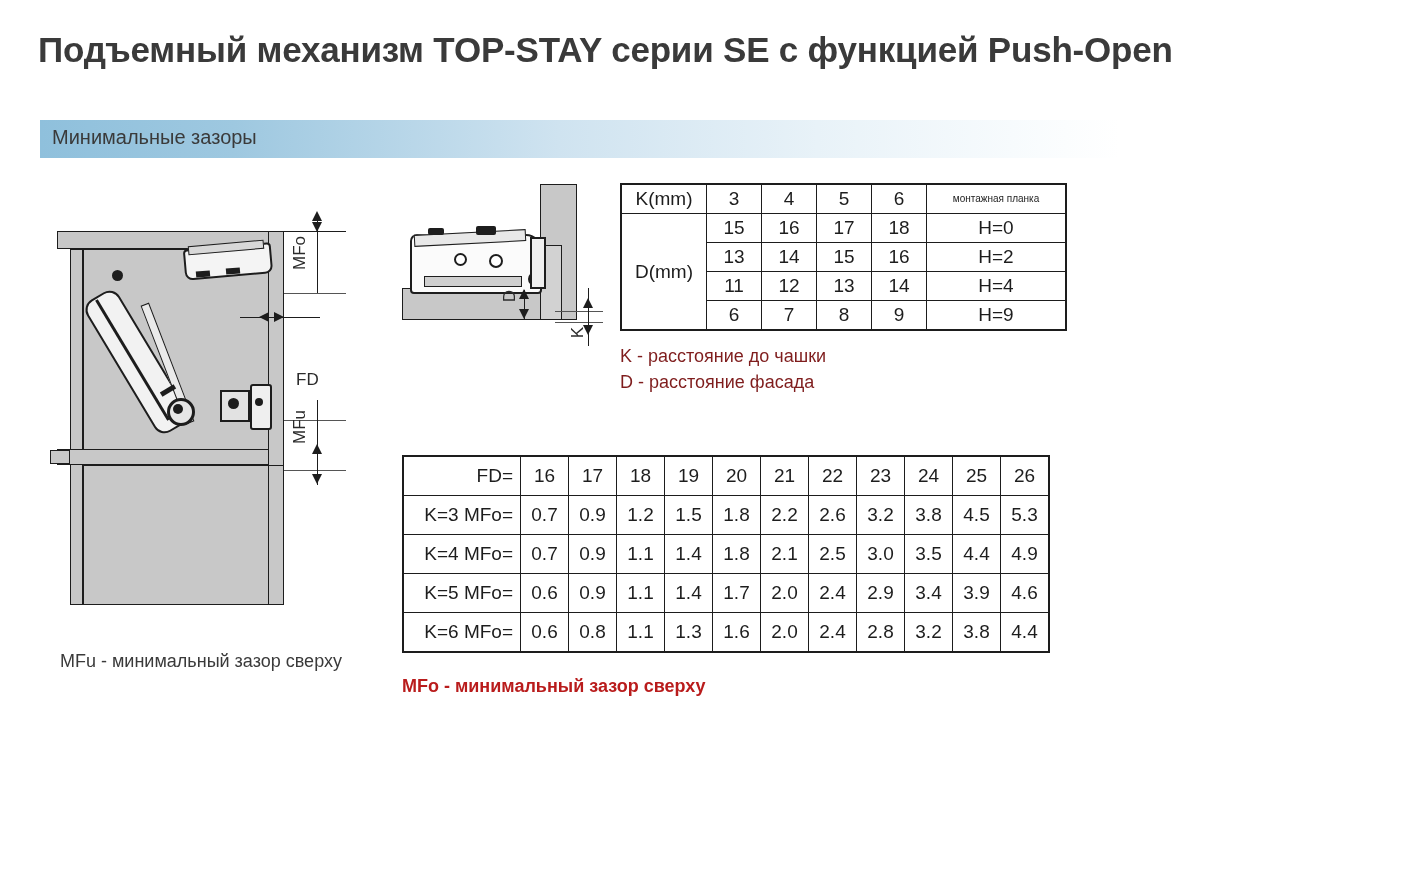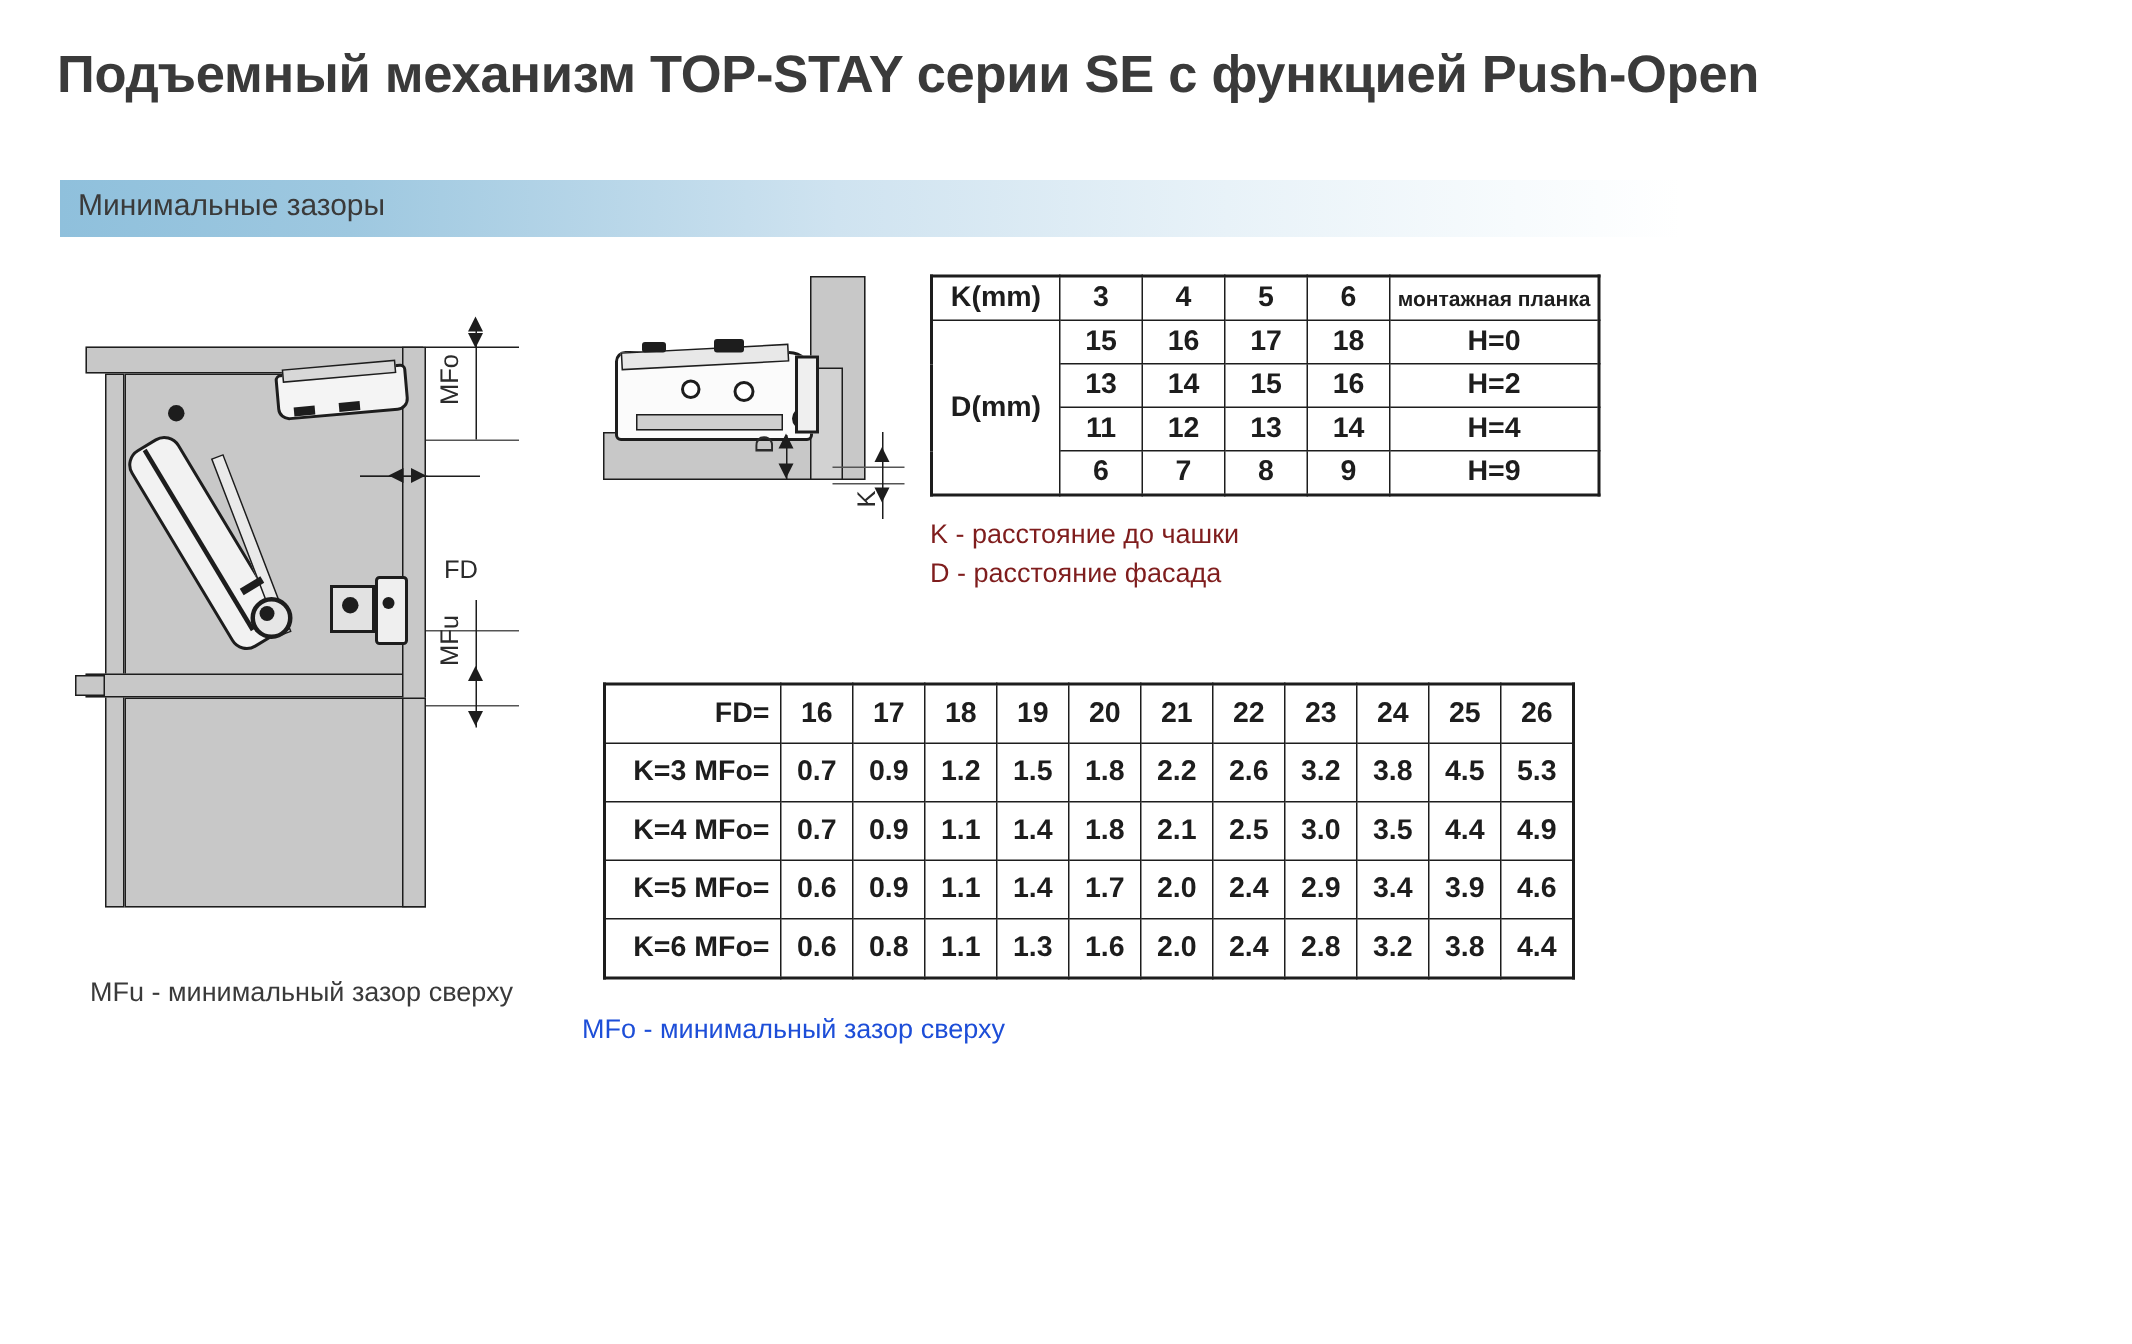--- a/index.html
+++ b/index.html
@@ -24,51 +24,51 @@
   
   .draw{position:absolute;}
   .gray{background:#c8c8c8;border:1px solid #1d1d1d;box-sizing:border-box;}
   .grayl{background:#d2d2d2;border:1px solid #1d1d1d;box-sizing:border-box;}
   .ln{background:#1d1d1d;}
   .lnthin{background:#555;}
   .dimlabel{position:absolute;font-size:17px;color:#2b2b2b;}
   .vert{writing-mode:vertical-rl;transform:rotate(180deg);}
 
   
-  table{border-collapse:collapse;font-weight:bold;}
+  table{border-collapse:collapse;}
   .kd-table{
     position:absolute;left:620px;top:183px;
     border:2px solid #1d1d1d;font-size:19px;color:#1d1d1d;
   }
   .kd-table td{
     border:1px solid #1d1d1d;text-align:center;vertical-align:middle;
     height:28px;padding:0 4px;
   }
   .kd-table td.lab{width:76px;font-size:19px;}
   .kd-table td.num{width:46px;}
   .kd-table td.mount{width:130px;font-size:19px;}
-  .kd-table td.mounthdr{width:130px;font-size:14px;line-height:1.0;}
+  .kd-table td.mounthdr{width:130px;font-size:10px;line-height:1.0;}
   .kd-table td.dlab{font-size:19px;}
 
   .legend-kd{position:absolute;left:620px;top:344px;font-size:18px;line-height:1.42;color:#7f1d1d;}
 
   .fd-table{
     position:absolute;left:402px;top:455px;
     border:2px solid #1d1d1d;font-size:19px;color:#1d1d1d;
   }
   .fd-table td{
     border:1px solid #1d1d1d;text-align:center;vertical-align:middle;
     height:36px;width:45px;
   }
   .fd-table td.rowlab{
     width:108px;text-align:right;padding-right:7px;white-space:nowrap;
   }
 
   .legend-left{position:absolute;left:60px;top:648px;font-size:18px;line-height:1.55;color:#3a3a3a;}
-  .legend-mid{position:absolute;left:388px;top:673px;font-size:18px;line-height:1.55;color:#1d4ed8;}
+  .legend-mid{position:absolute;left:402px;top:673px;font-size:18px;line-height:1.55;color:#b91c1c;font-weight:bold;}
 </style>
 </head>
 <body>
 
 <div class="page-title">Подъемный механизм TOP-STAY серии SE с функцией Push-Open</div>
 
 <div class="section-bar"></div>
 <div class="section-bar-label">Минимальные зазоры</div>
 
 <div>

